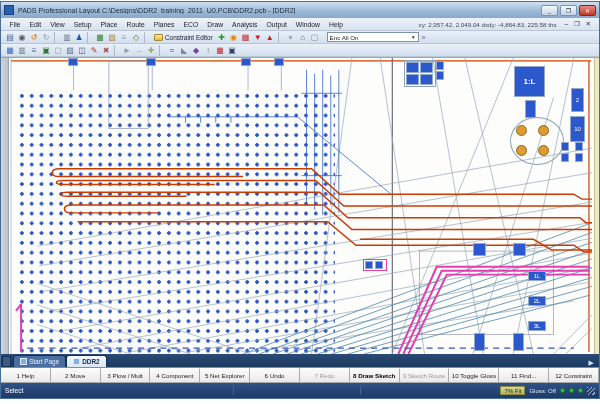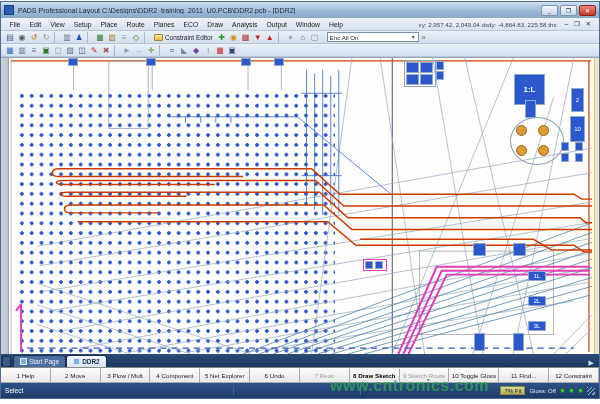--- a/index.html
+++ b/index.html
@@ -273,21 +273,21 @@
       <div class="cmp" style="left:265px;top:0;width:10px;height:8px;"></div>
 
       <div class="outline" style="left:395px;top:2px;width:32px;height:27px;"></div>
       <div class="cmp" style="left:397px;top:4px;width:13px;height:11px;"></div>
       <div class="cmp" style="left:411px;top:4px;width:13px;height:11px;"></div>
       <div class="cmp" style="left:397px;top:16px;width:13px;height:11px;"></div>
       <div class="cmp" style="left:411px;top:16px;width:13px;height:11px;"></div>
       <div class="cmp" style="left:427px;top:3px;width:8px;height:9px;"></div>
       <div class="cmp" style="left:427px;top:13px;width:8px;height:9px;"></div>
 
-      <div class="cmp" style="left:505px;top:8px;width:31px;height:31px;font-weight:bold;font-size:8px;margin-top:8px;">1:L</div>
+      <div class="cmp" style="left:505px;top:8px;width:31px;height:31px;font-weight:bold;font-size:8px;">1:L</div>
 
       <div class="outline" style="left:501px;top:59px;width:54px;height:48px;border-radius:50%;"></div>
       <div class="cmp" style="left:516px;top:42px;width:11px;height:18px;"></div>
       <div class="oc" style="left:507px;top:67px;"></div>
       <div class="oc" style="left:529px;top:67px;"></div>
       <div class="oc" style="left:507px;top:87px;"></div>
       <div class="oc" style="left:529px;top:87px;"></div>
 
       <div class="cmp" style="left:562px;top:30px;width:13px;height:24px;">2</div>
       <div class="cmp" style="left:561px;top:58px;width:15px;height:26px;">10</div>
@@ -347,14 +347,13 @@
       <span class="badge">7% Fit</span>
       <span class="glabel">Gloss: Off</span>
       <span class="led"></span>
       <span class="led"></span>
       <span class="led"></span>
       <span class="grip"></span>
     </div>
   </div>
 
 </div>
-<div class="watermark">www.cntronics.com</div>
 </div>
 
 </body></html>

